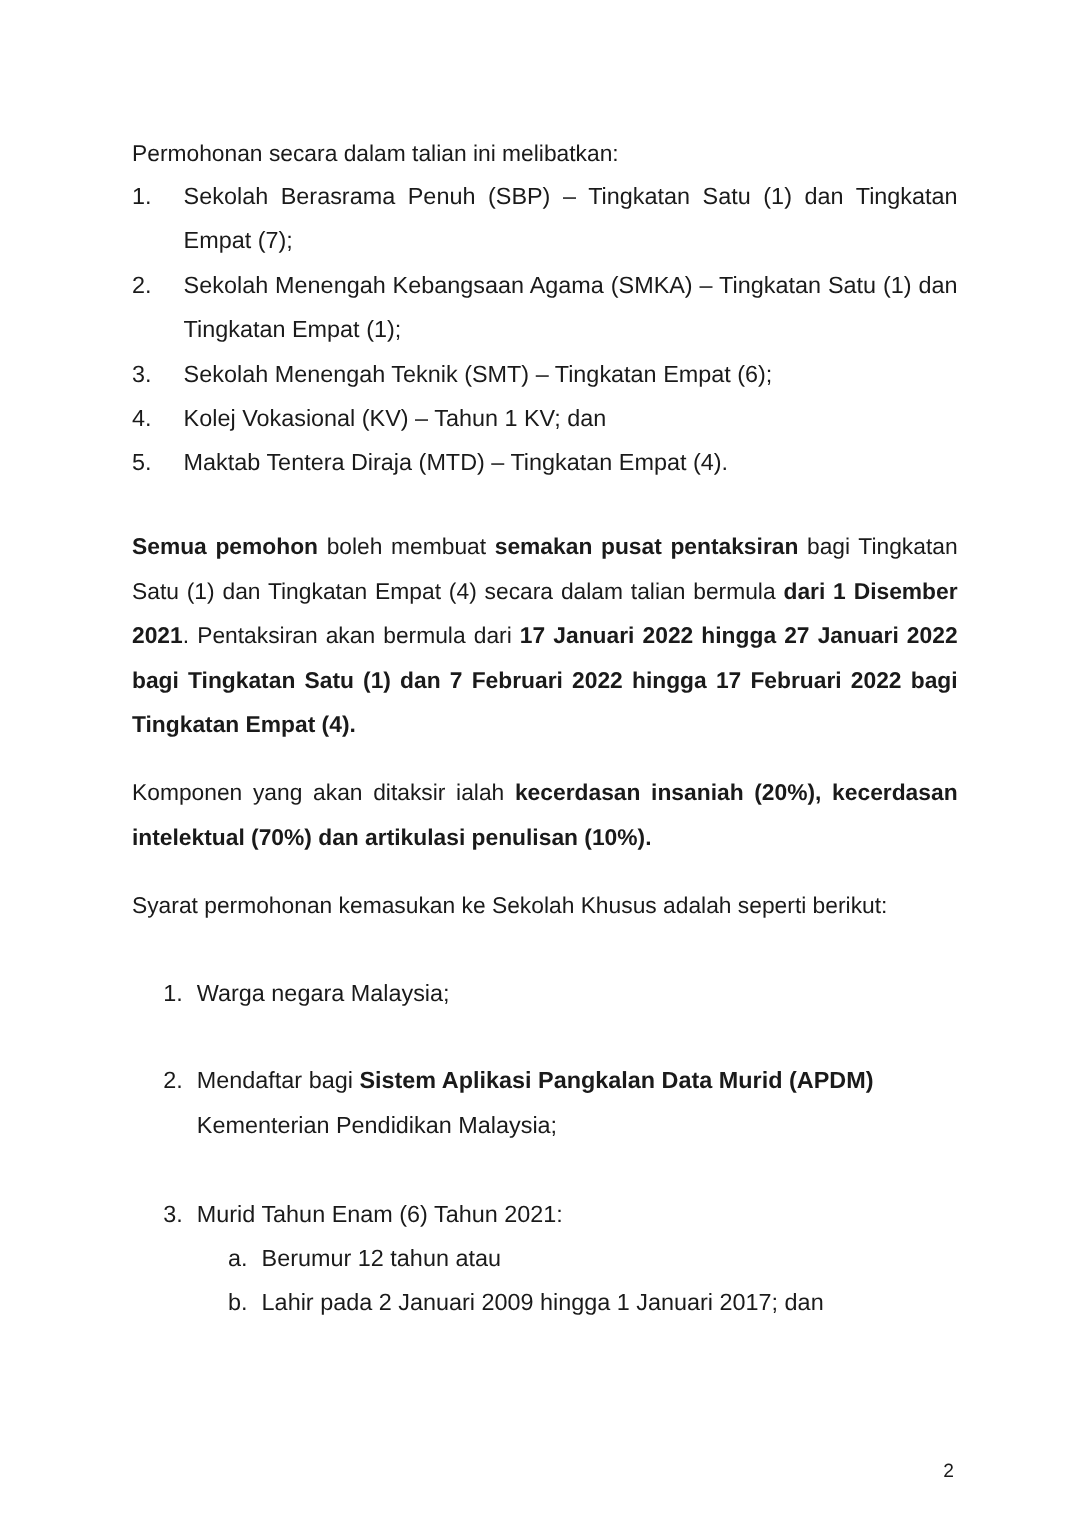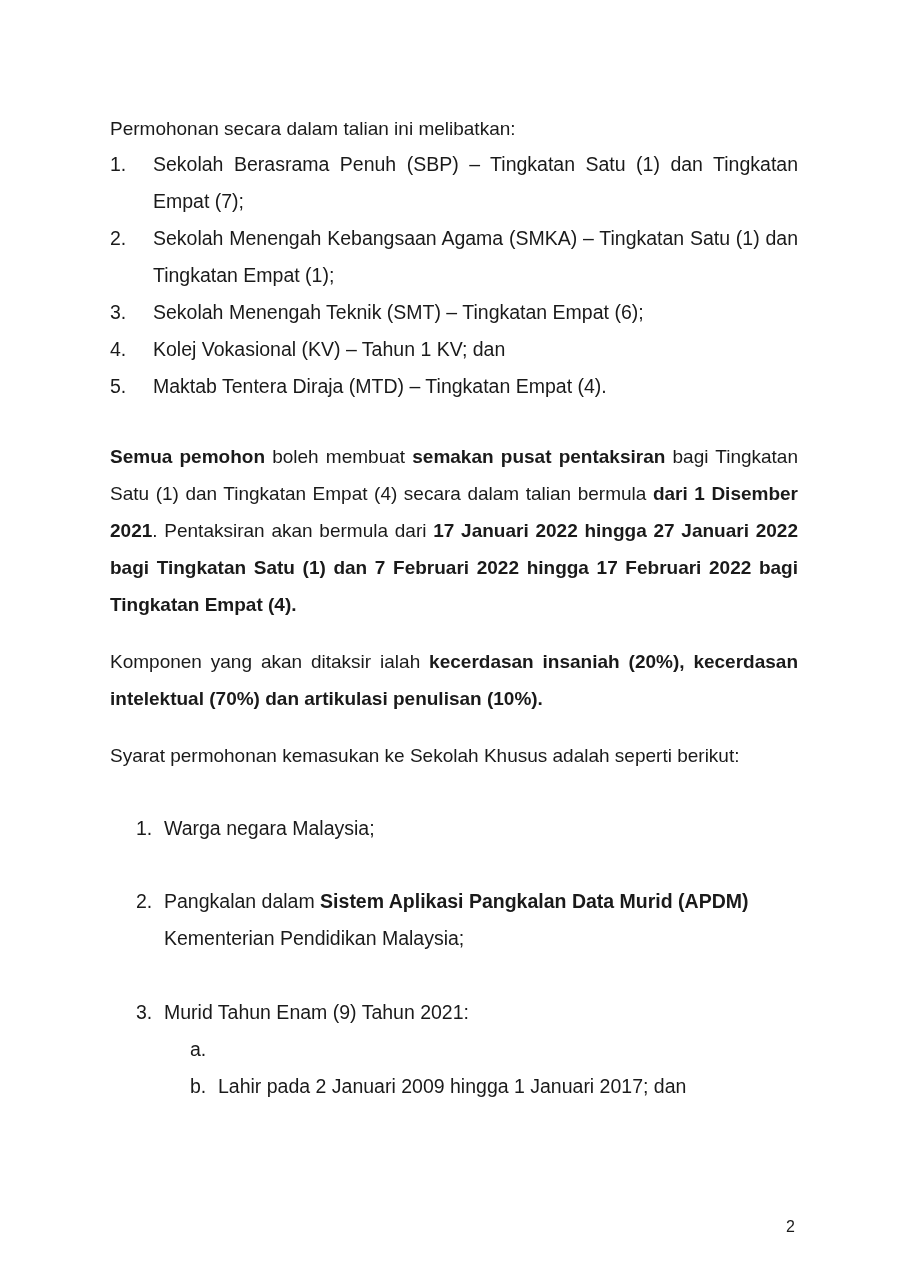--- a/index.html
+++ b/index.html
@@ -58,33 +58,34 @@
 
 <div class="ol2" style="top:810px;">
   <div class="li">
     <span class="num">1.</span>
     <span class="txt">Warga negara Malaysia;</span>
   </div>
 </div>
 <div class="ol2" style="top:883px;">
   <div class="li">
     <span class="num">2.</span>
-    <span class="txt"><span>Pangkalan dalam </span><span class="b">Sistem Aplikasi Pangkalan Data Murid (APDM)</span><span> Kementerian Pendidikan Malaysia;</span></span>
+    <span class="txt"><span>Mendaftar bagi </span><span class="b">Sistem Aplikasi Pangkalan Data Murid (APDM)</span><span> Kementerian Pendidikan Malaysia;</span></span>
   </div>
 </div>
 <div class="ol2" style="top:994px;">
   <div class="li">
     <span class="num">3.</span>
-    <span class="txt">Murid Tahun Enam (9) Tahun 2021:</span>
+    <span class="txt">Murid Tahun Enam (6) Tahun 2021:</span>
   </div>
 </div>
 
 <div class="ol3" style="top:1031px;">
   <div class="li">
     <span class="num">a.</span>
+    <span class="txt">Berumur 12 tahun atau</span>
   </div>
   <div class="li">
     <span class="num">b.</span>
     <span class="txt">Lahir pada 2 Januari 2009 hingga 1 Januari 2017; dan</span>
   </div>
 </div>
 
 <div class="pagenum">2</div>
 
 </body></html>

